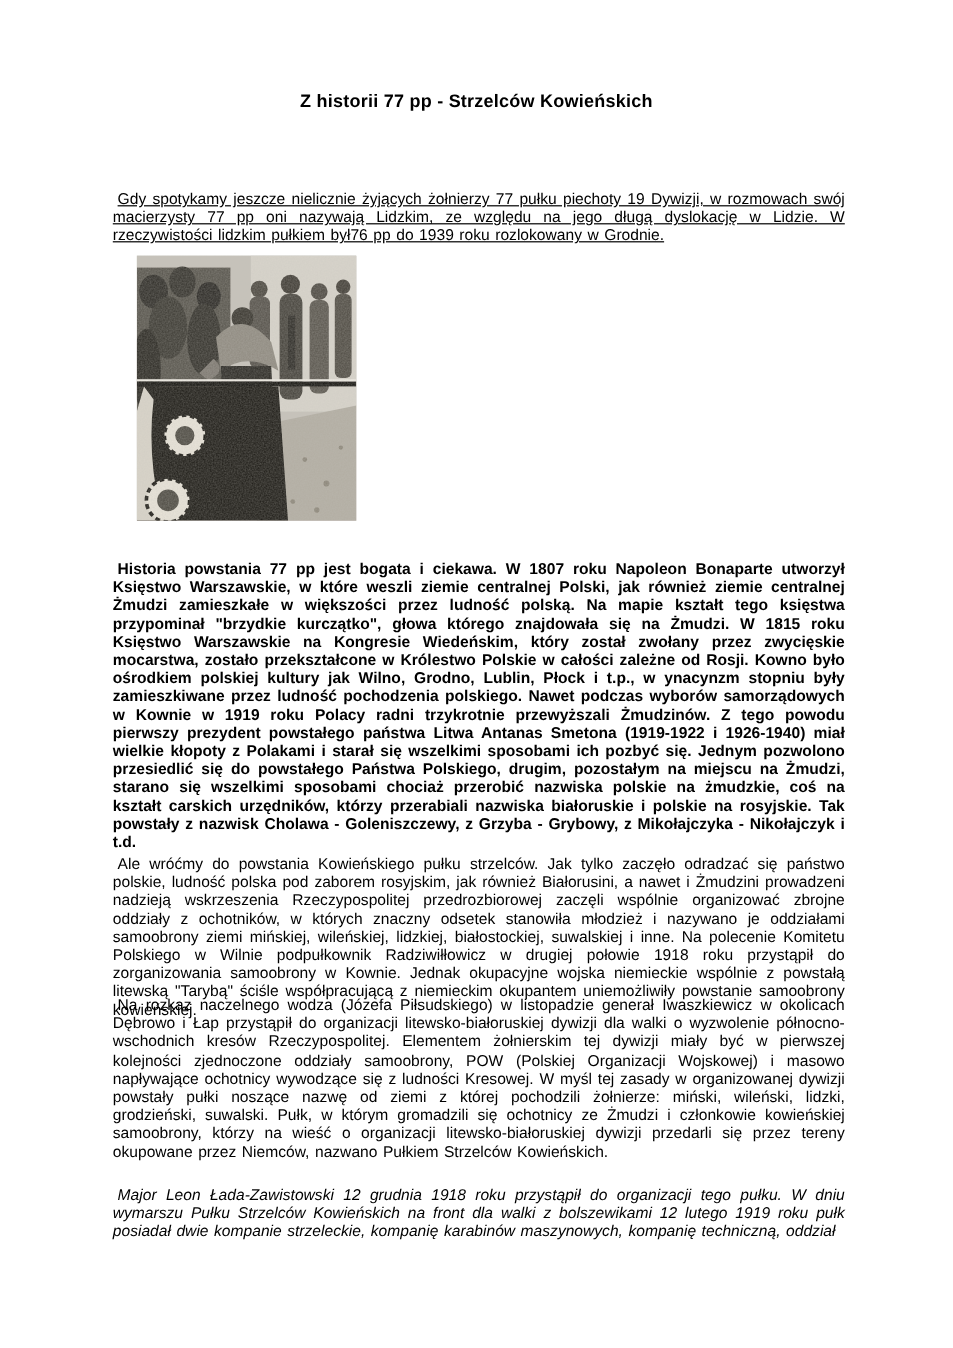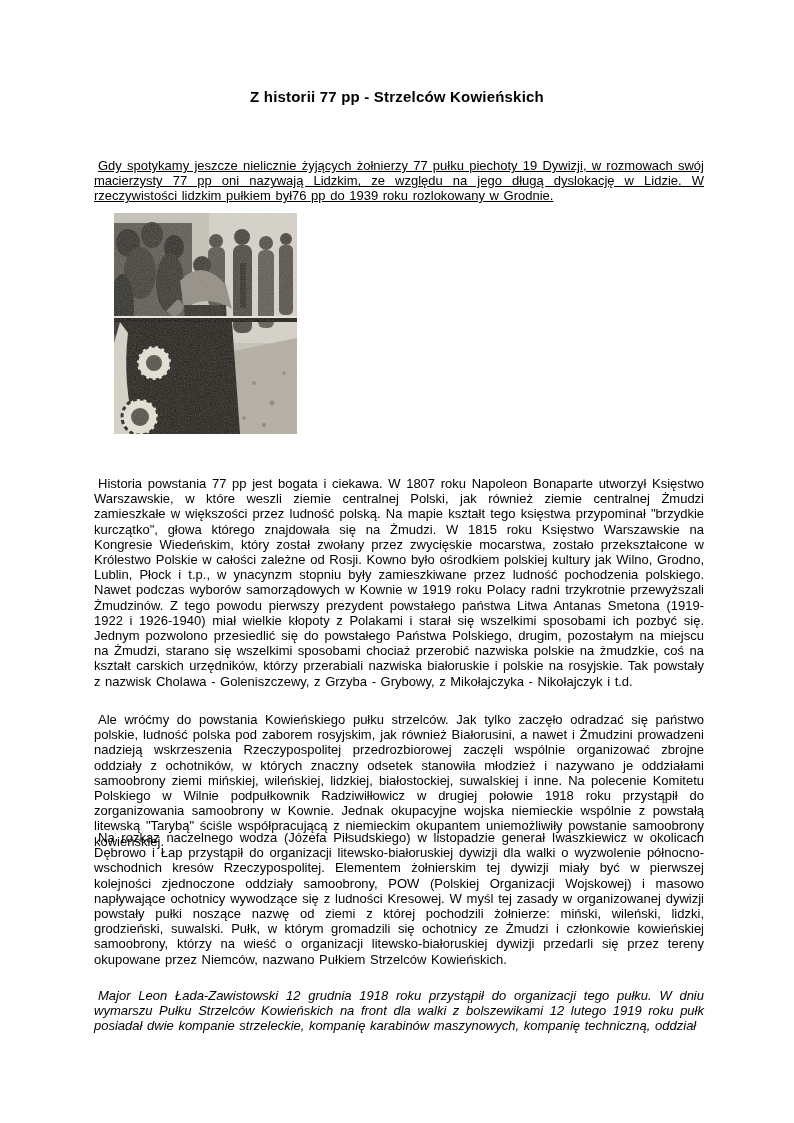--- a/index.html
+++ b/index.html
@@ -18,35 +18,35 @@
   }
   .doc-title {
     position: absolute;
     top: 76px;
     left: 0;
     right: 0;
     text-align: center;
     font-size: 15px;
     font-weight: bold;
     letter-spacing: 0.2px;
-    margin: 12px;
+    margin: 0;
   }
   .body-text {
     position: absolute;
     left: 94px;
     width: 610px;
     margin: 0;
     font-size: 13px;
     line-height: 15.2px;
     text-align: justify;
     text-indent: 4px;
     word-spacing: 1px;
   }
   .p1 { top: 158px; text-decoration: underline; }
-  .p2 { top: 476px; }
+  .p2 { top: 466px; font-weight: bold; }
   .p3 { top: 712px; }
   .p4 { top: 830px; }
   .p5 { top: 988px; font-style: italic; }
   .photo-frame {
     position: absolute;
     top: 213px;
     left: 114px;
     width: 183px;
     height: 221px;
     background: #c9c5bd;

